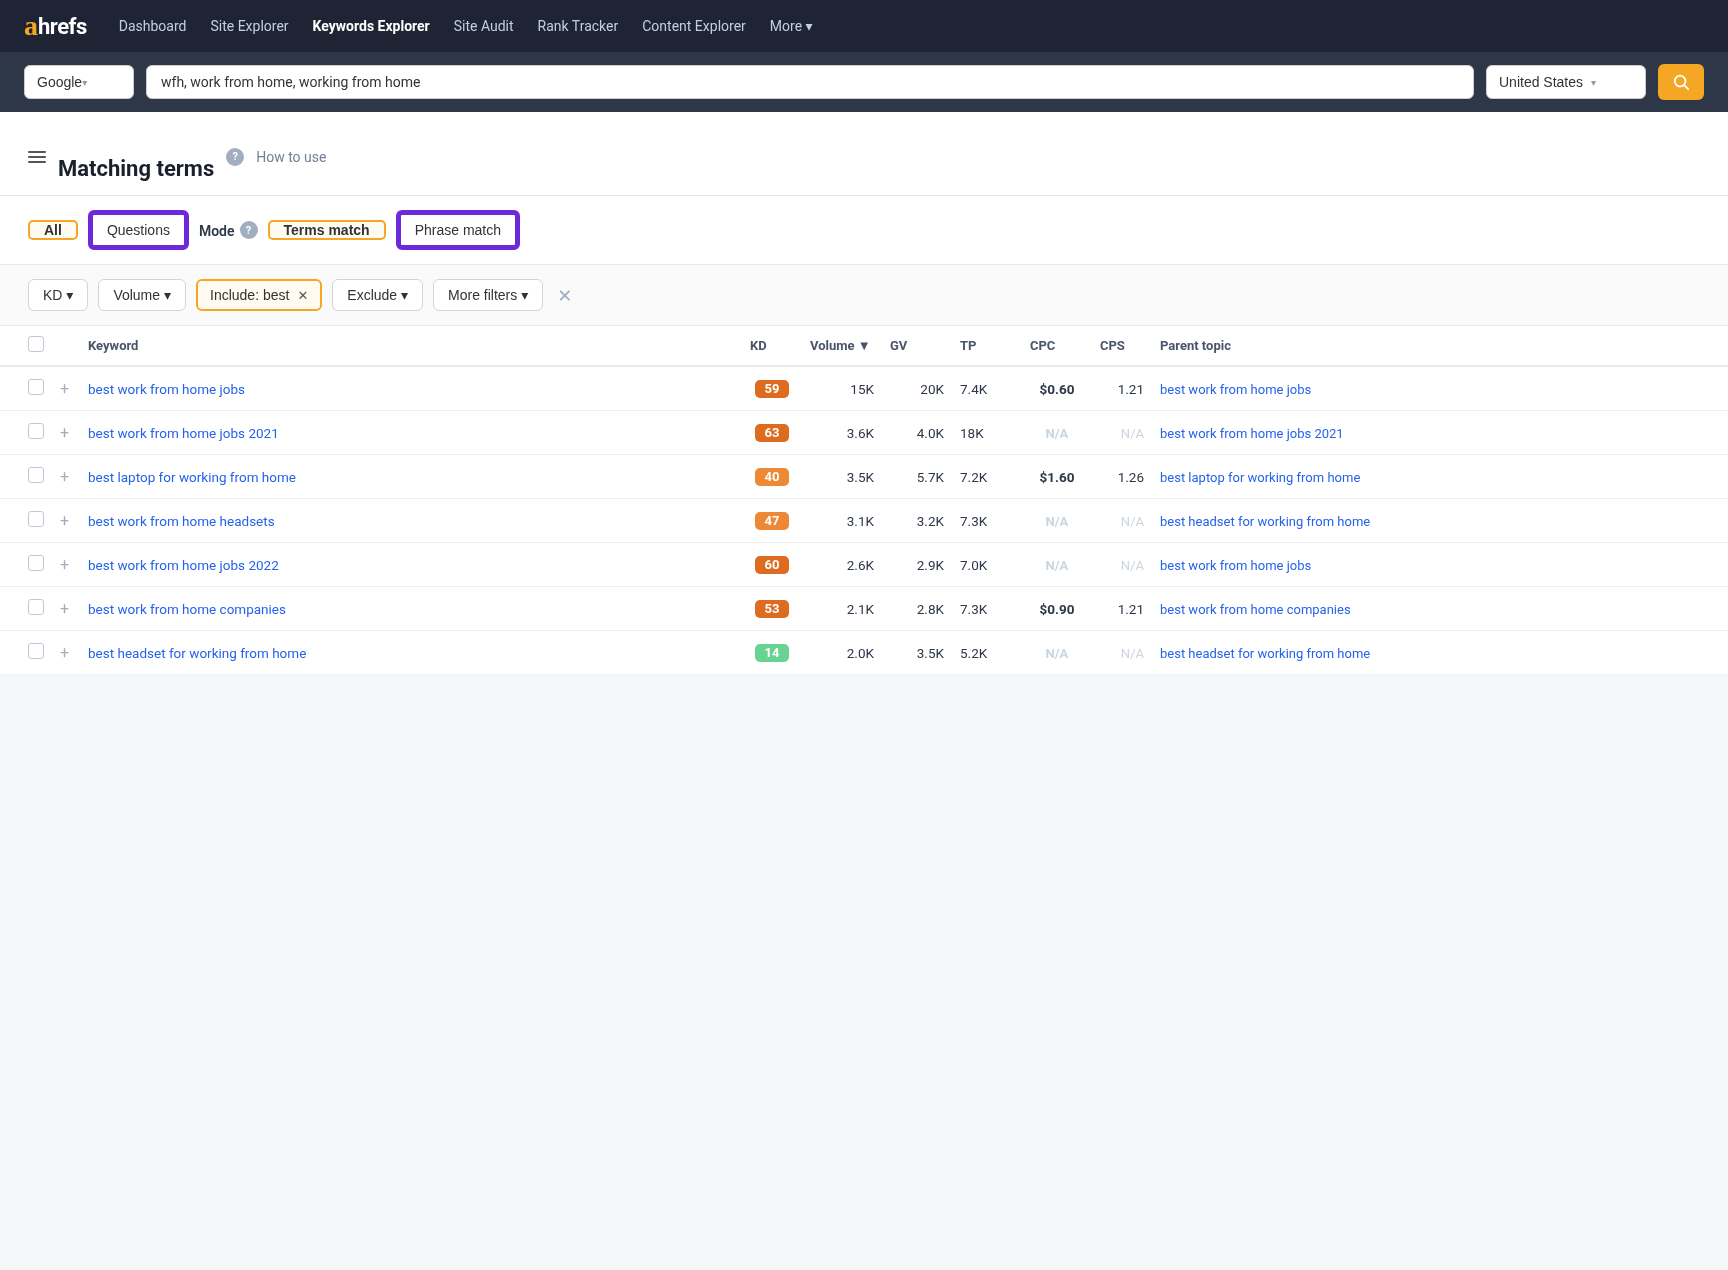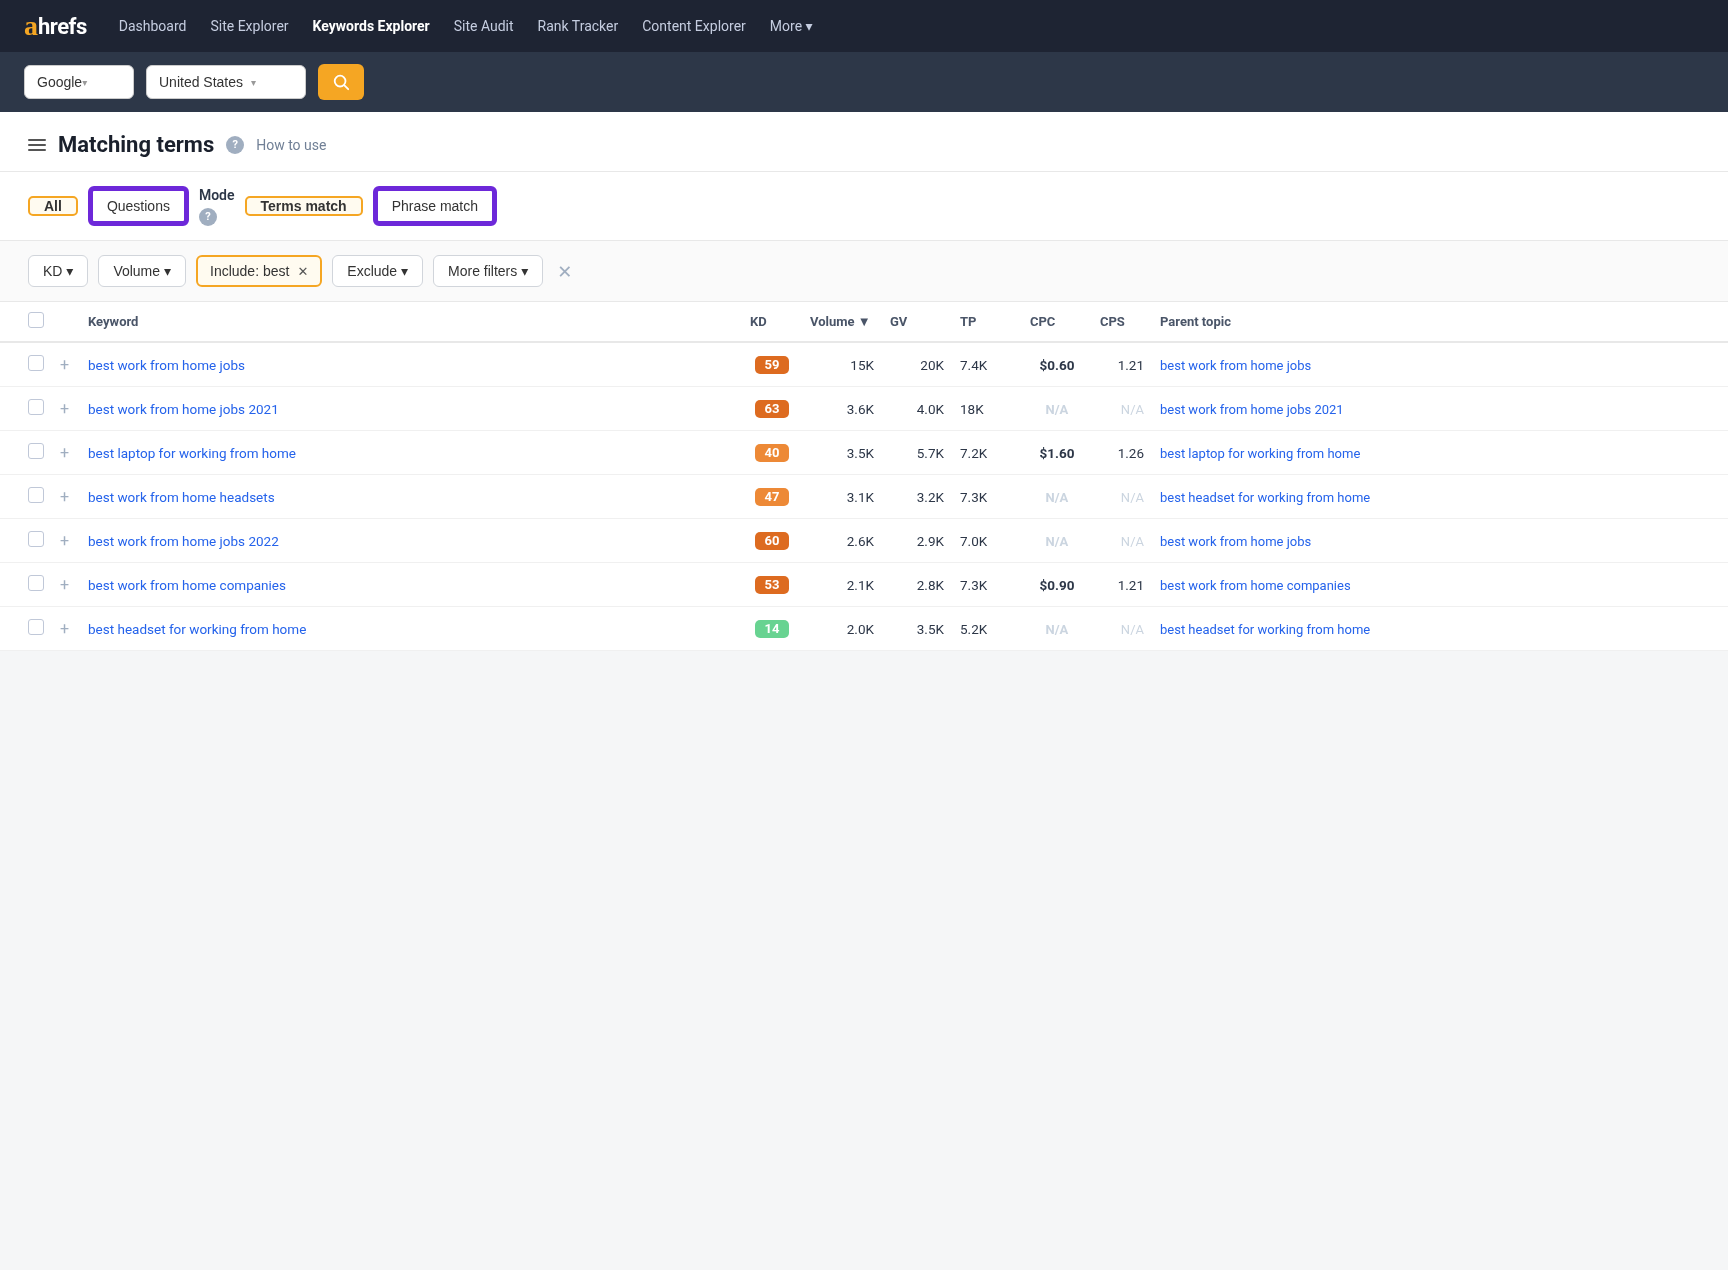--- a/index.html
+++ b/index.html
@@ -21,30 +21,30 @@
     .search-country-btn { background: #fff; border: 1px solid #ccc; border-radius: 6px; padding: 8px 12px; display: flex; align-items: center; gap: 8px; cursor: pointer; font-size: 14px; color: #333; min-width: 160px; }
     .search-go-btn { background: #f5a623; border: none; border-radius: 6px; padding: 9px 14px; cursor: pointer; display: flex; align-items: center; justify-content: center; }
 
     
     .main { background: #fff; padding: 0; }
 
     
     .page-header { padding: 20px 28px 14px; display: flex; align-items: center; gap: 12px; border-bottom: 1px solid #e8e8e8; }
     .hamburger-icon { display: flex; flex-direction: column; gap: 3px; cursor: pointer; }
     .hamburger-icon span { display: block; width: 18px; height: 2px; background: #555; border-radius: 2px; }
-    .page-title { font-size: 22px; font-weight: 700; color: #1a202c; }
+    .page-title { font-size: 22px; font-weight: 700; color: #1a202c; margin-top: 24px; }
     .help-icon { width: 18px; height: 18px; border-radius: 50%; background: #a0aec0; color: #fff; display: flex; align-items: center; justify-content: center; font-size: 11px; font-weight: 700; cursor: pointer; }
     .how-to-link { color: #718096; font-size: 14px; cursor: pointer; }
 
     
     .filter-row { padding: 14px 28px; display: flex; align-items: center; gap: 10px; border-bottom: 1px solid #e8e8e8; }
     .filter-btn { border: 1px solid #e2e8f0; border-radius: 5px; padding: 0 14px; background: #fff; cursor: pointer; font-size: 14px; color: #333; display: flex; align-items: center; gap: 5px; }
     .filter-btn.active-orange { border: 2px solid #f5a623; background: #fffbf0; color: #333; font-weight: 600; }
     .filter-btn-plain { border: 5px solid #6d28d9; border-radius: 6px; padding: 7px 14px; background: #fff; cursor: pointer; font-size: 14px; color: #333; }
-    .mode-label { font-size: 14px; font-weight: 600; color: #2d3748; display: flex; align-items: flex-start; gap: 5px; flex-direction: column; }
+    .mode-label { font-size: 14px; font-weight: 600; color: #2d3748; display: flex; align-items: flex-end; gap: 5px; }
 
     
     .filters2-row { padding: 14px 28px; display: flex; align-items: center; gap: 10px; border-bottom: 1px solid #e8e8e8; background: #fafafa; }
     .filter2-btn { border: 1px solid #d1d5db; border-radius: 6px; padding: 7px 14px; background: #fff; cursor: pointer; font-size: 14px; color: #333; display: flex; align-items: center; gap: 5px; }
     .include-btn { border: 2px solid #f5a623; border-radius: 6px; padding: 6px 12px; background: #fffbf0; cursor: pointer; font-size: 14px; color: #333; display: flex; align-items: center; gap: 8px; font-weight: 500; }
     .include-btn .x-icon { color: #555; font-size: 13px; cursor: pointer; }
     .clear-icon { color: #a0aec0; font-size: 18px; cursor: pointer; margin-left: 4px; }
 
     
     .table-header-row { padding: 12px 28px; display: flex; align-items: center; gap: 12px; border-bottom: 1px solid #e8e8e8; }
@@ -97,20 +97,21 @@
   <a class="nav-link">Rank Tracker</a>
   <a class="nav-link">Content Explorer</a>
   <a class="nav-link-more">More ▾</a>
 </nav>
 
 <div class="search-bar">
   <button class="search-engine-btn">
     <span>Google</span>
     <span class="chevron">▾</span>
   </button>
+  <div class="search-input-wrap">wfh, work from home, working from home</div>
   <button class="search-country-btn">
     <span>United States</span>
     <span class="chevron">▾</span>
   </button>
   <button class="search-go-btn">
     <svg width="18" height="18" viewBox="0 0 20 20" fill="none">
       <circle cx="9" cy="9" r="6" stroke="#fff" stroke-width="2"></circle>
       <line x1="13.5" y1="13.5" x2="18" y2="18" stroke="#fff" stroke-width="2" stroke-linecap="round"></line>
     </svg>
   </button>

